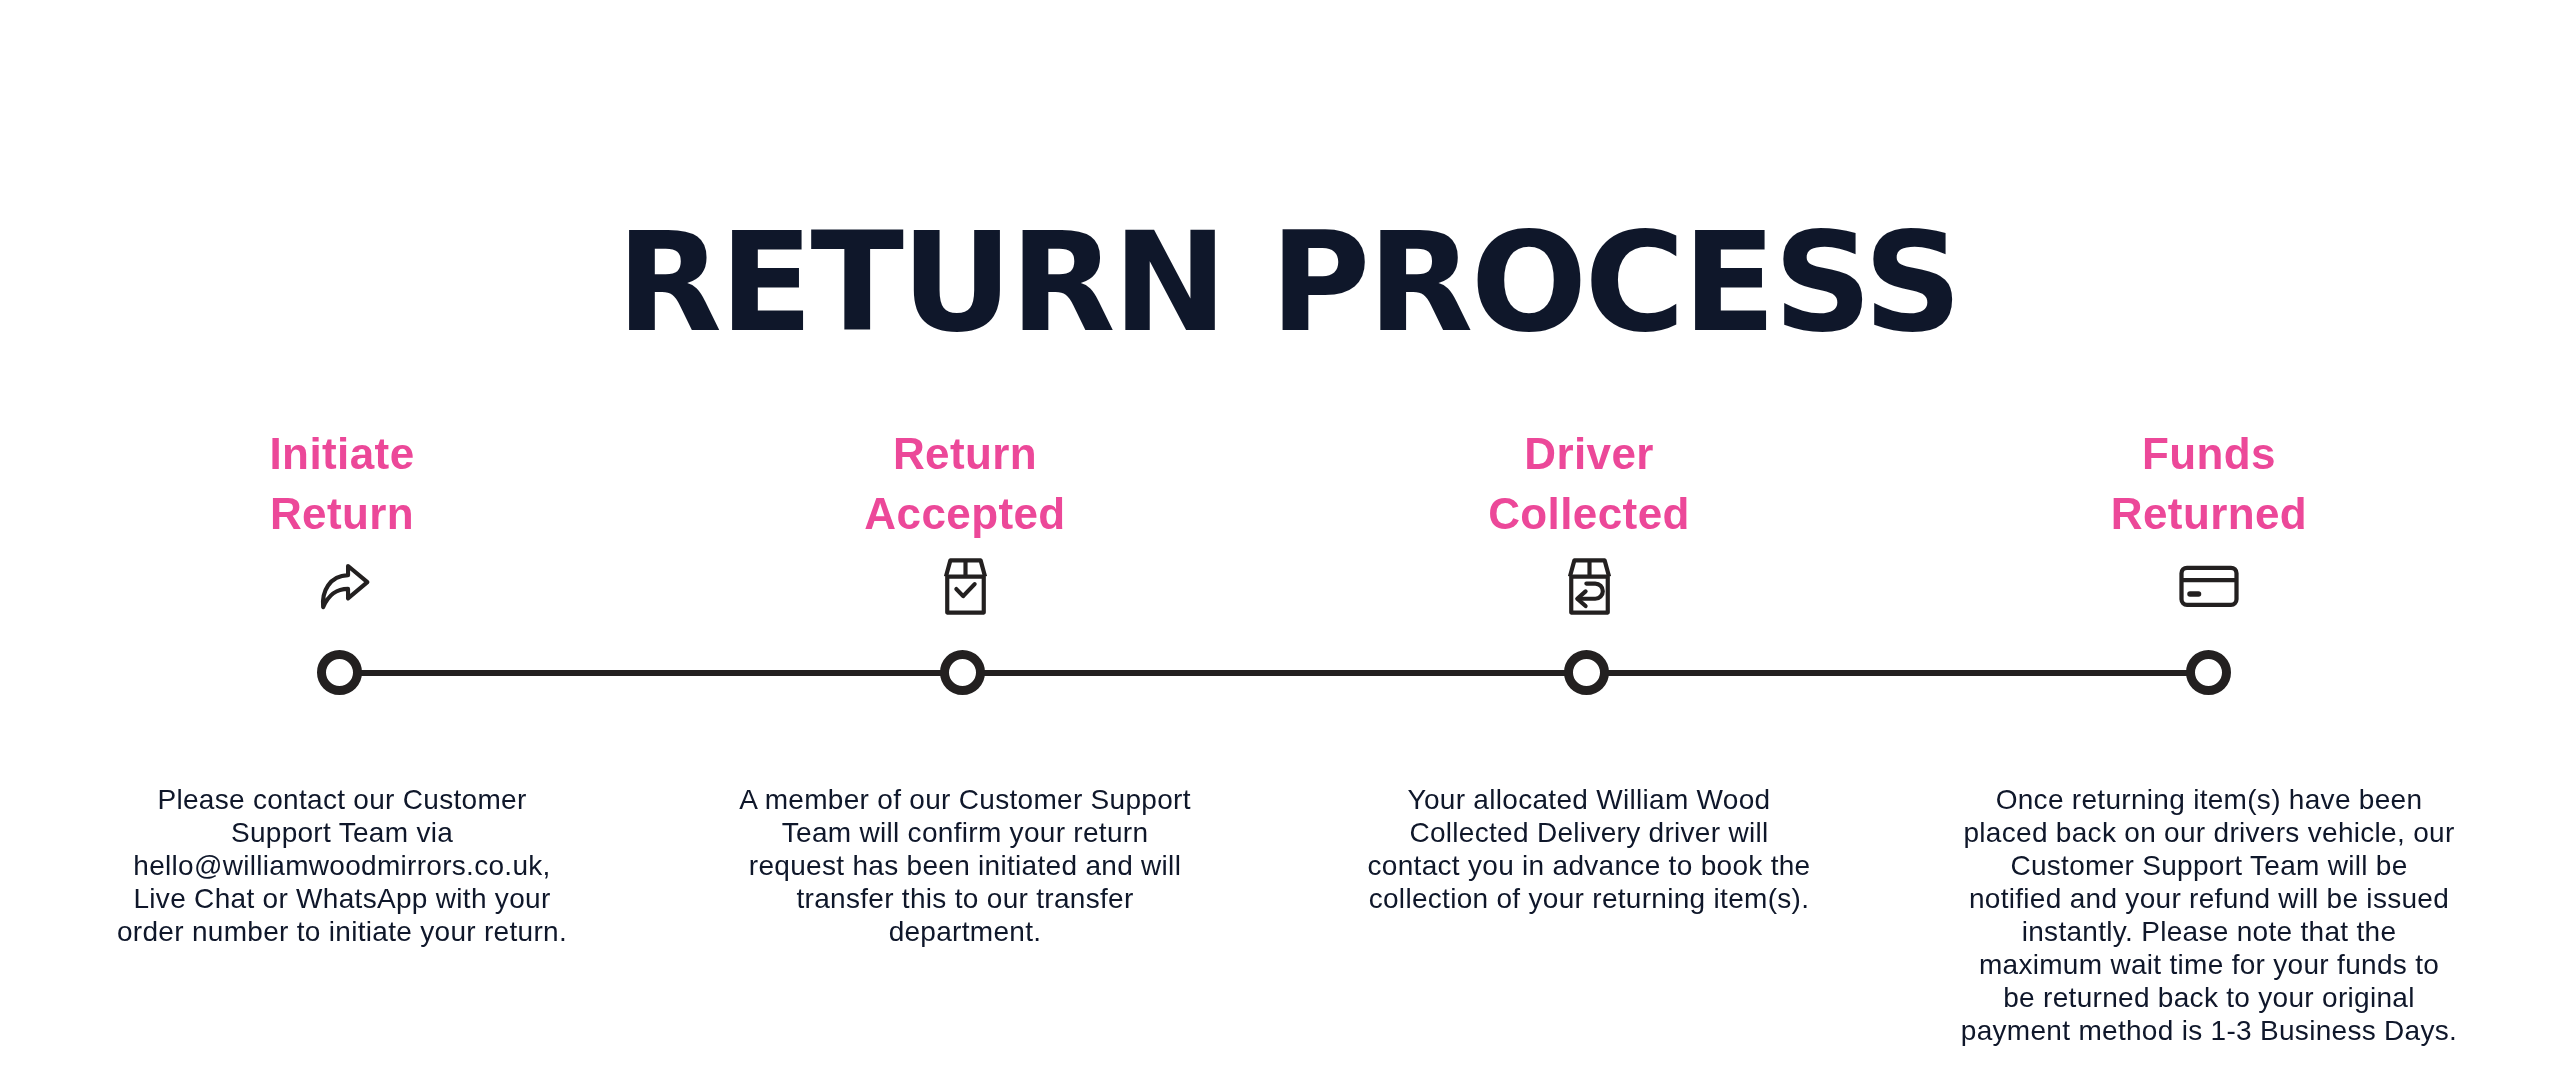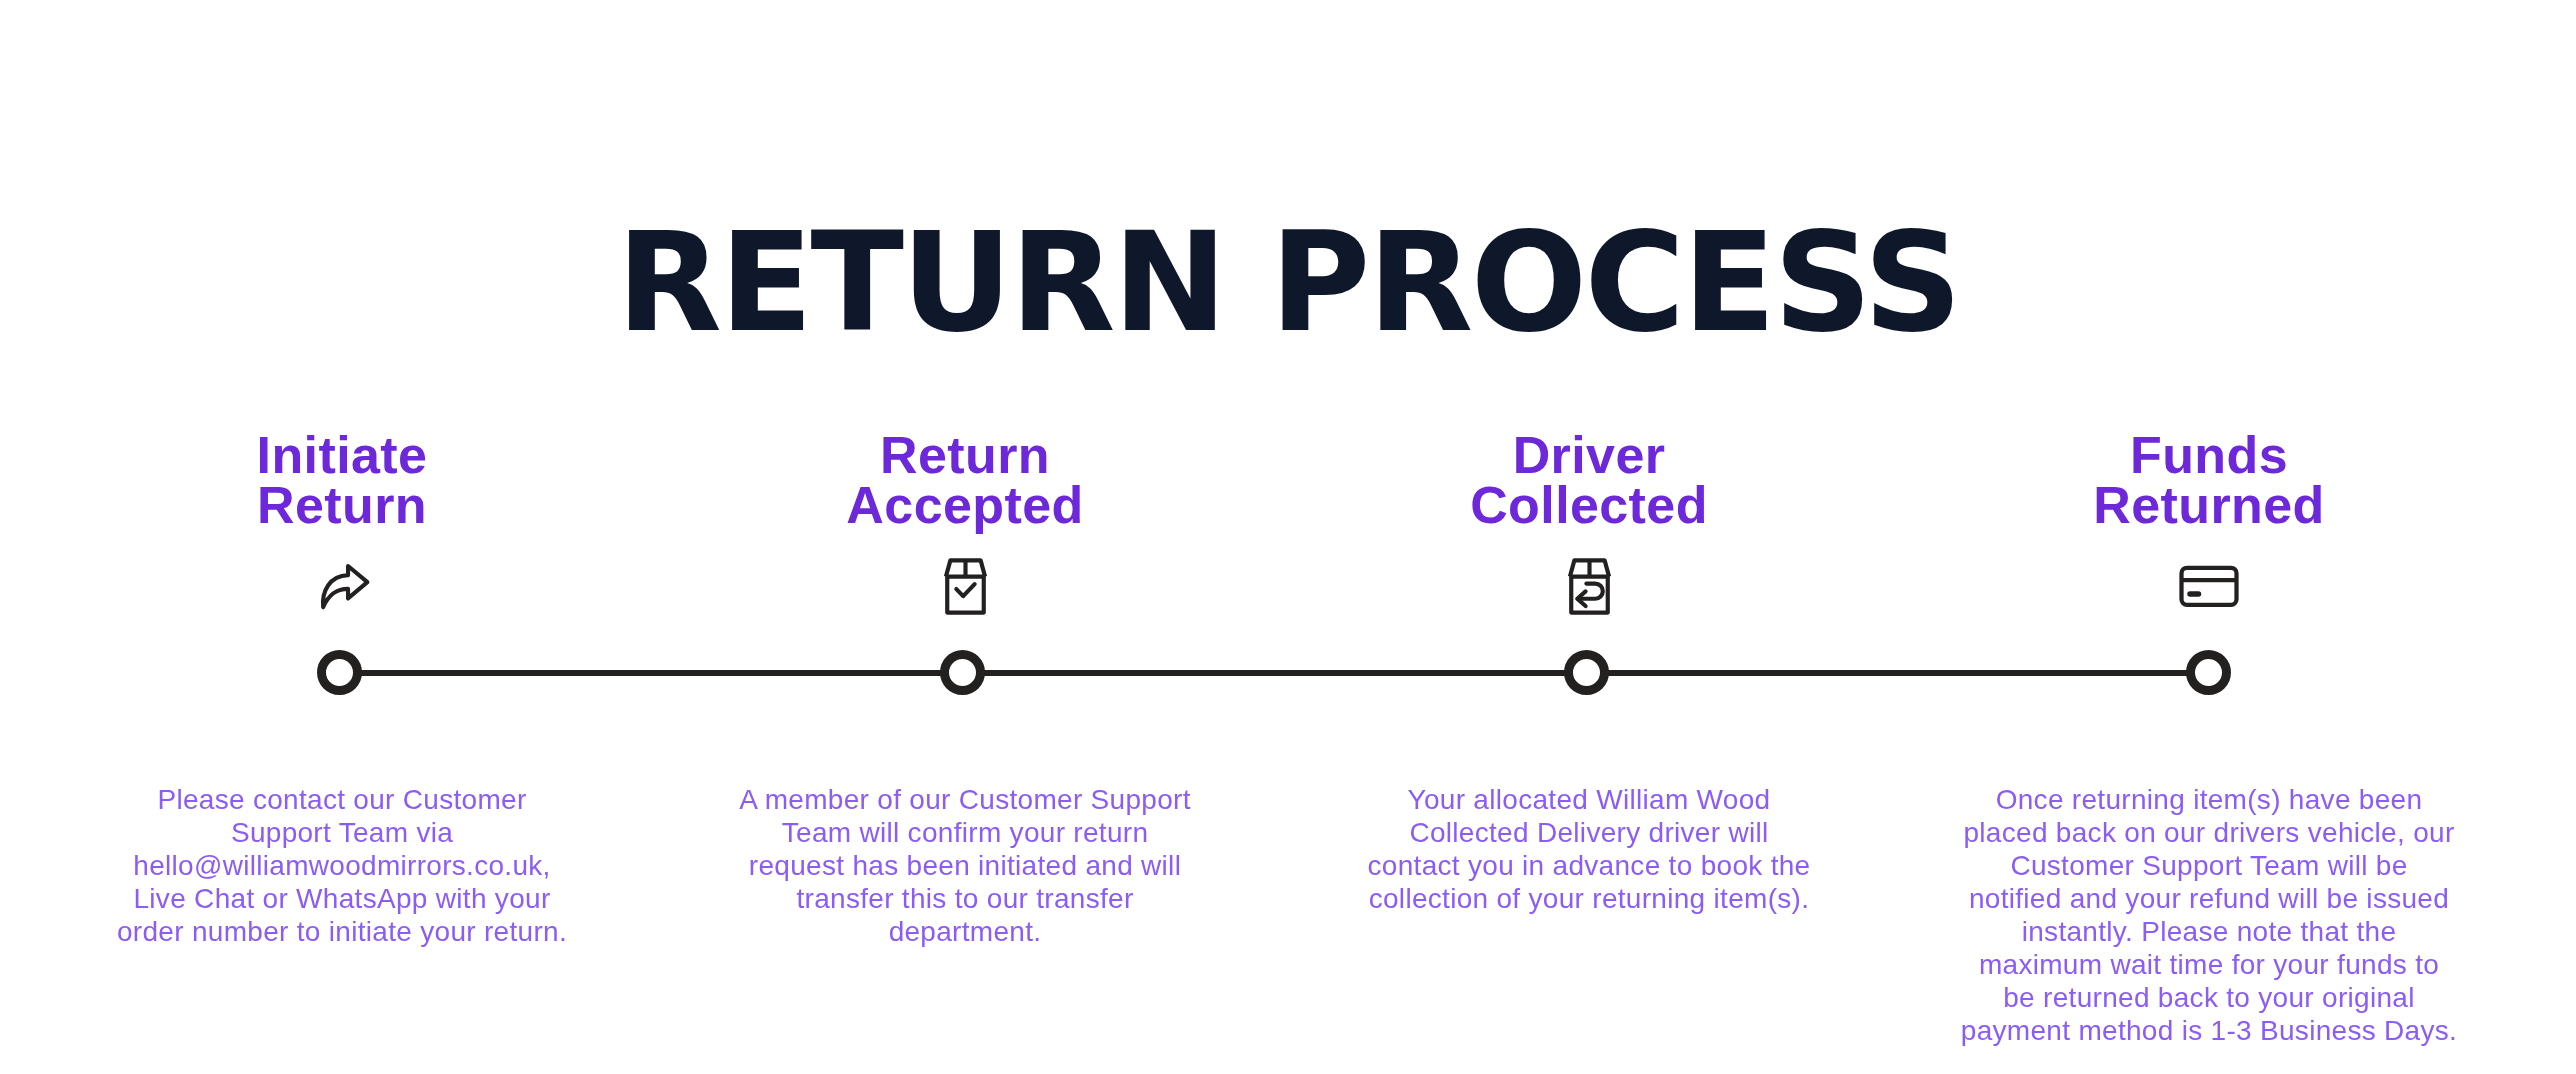--- a/index.html
+++ b/index.html
@@ -30,42 +30,42 @@
   .step { position: absolute; top: 0; width: 584px; height: 1074px; }
   .step-1 { left: 50px; }
   .step-2 { left: 673px; }
   .step-3 { left: 1297px; }
   .step-4 { left: 1917px; }
 
   .step-title {
     position: absolute; top: 387px; left: 0; right: 0;
     text-align: center;
     font-weight: bold;
-    font-size: 52px;
-    line-height: 50px;
+    font-size: 44px;
+    line-height: 60px;
     letter-spacing: 0.4px;
-    color: #6d28d9;
+    color: #ec4899;
     white-space: pre-line;
   }
 
   .step-icon {
     position: absolute; top: 553px; left: 0; right: 0; height: 67px;
     display: flex; align-items: center; justify-content: center;
     color: #232020;
   }
   .step-icon svg { display: block; }
 
   .step-desc {
     position: absolute; top: 755px; left: 0; right: 0;
     text-align: center;
     font-weight: 400;
     font-size: 28px;
     line-height: 33px;
     letter-spacing: 0.3px;
-    color: #8b5cf6;
+    color: #0f172a;
     white-space: pre-line;
   }
 
   
   .timeline-line {
     position: absolute;
     left: 339px; top: 670px;
     width: 1869px; height: 6px;
     background: #232020;
     z-index: 1;

